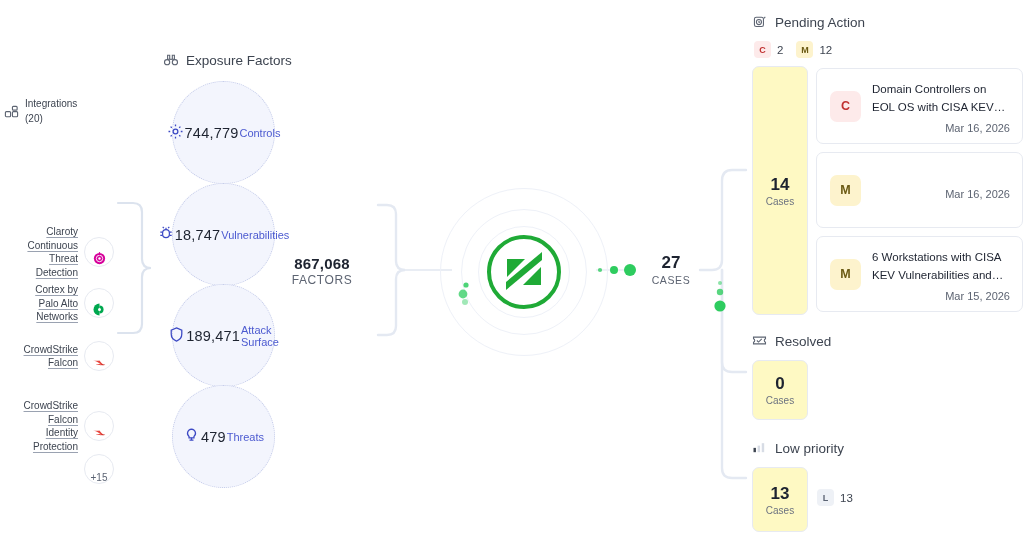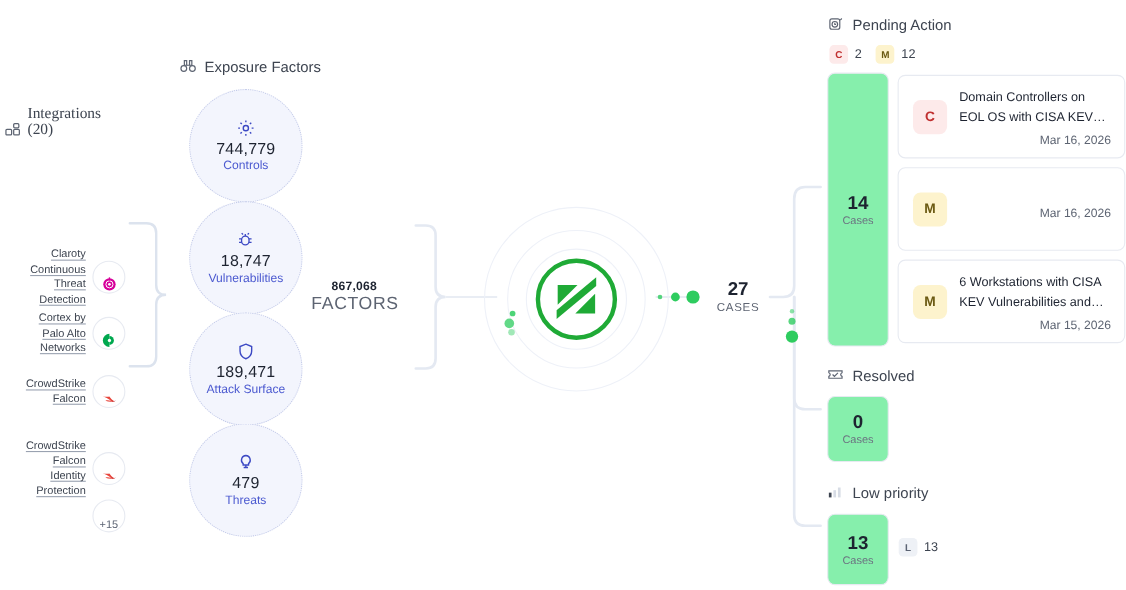--- a/index.html
+++ b/index.html
@@ -15,22 +15,22 @@
   .abs { position: absolute; }
   .sec-head {
     display: flex; align-items: center; gap: 7px;
     font-size: 13.5px; color: #3d4450; font-weight: 400;
   }
   .sec-head .ico { width: 16px; height: 16px; display: block; flex: 0 0 16px; }
 
   
   #integrations { left: 4px; top: 96px; width: 110px; }
   .int-title {
-    display: flex; align-items: flex-end; gap: 6px;
-    font-size: 14px; color: #3d4450; line-height: 15px; font-family: Liberation Serif, serif;
+    display: flex; align-items: center; gap: 6px;
+    font-size: 10px; color: #3d4450; line-height: 15px;
   }
   .int-title .ico { width: 15px; height: 15px; margin-top: 2px; flex: 0 0 15px; }
   .int-list { position: relative; margin-top: 12px; }
   .int-row {
     position: absolute; left: 0; width: 110px;
     display: flex; align-items: center; justify-content: flex-end; gap: 6px;
   }
   .int-name {
     font-size: 10px; line-height: 13.5px; color: #3d4450;
     text-align: right; text-decoration: underline;
@@ -47,45 +47,45 @@
     font-size: 10px; color: #5b6373; font-weight: 400;
   }
 
   
   #exposure-head { left: 163px; top: 52px; }
   .factor-bubble {
     position: absolute; left: 172px;
     width: 103px; height: 103px; border-radius: 50%;
     background: #f3f5fd;
     border: 1.4px dotted #c4cbe9;
-    display: flex; flex-direction: column;
+    display: flex; flex-direction: row;
     align-items: center; justify-content: center; gap: 1px;
   }
   .factor-bubble .f-ico { width: 17px; height: 17px; margin-bottom: 2px; }
   .factor-bubble .f-num { font-size: 14.5px; color: #1d2330; font-weight: 400; letter-spacing: .2px; }
   .factor-bubble .f-lbl { font-size: 11px; color: #4c5ad0; }
 
   
   #factors-total { left: 283px; top: 255px; width: 78px; text-align: center; }
-  #factors-total .big { font-size: 11px; color: #1d2330; font-weight: 700; letter-spacing: .2px; }
-  #factors-total .cap { font-size: 16px; color: #5d6472; letter-spacing: .6px; margin-top: 1px; }
+  #factors-total .big { font-size: 15px; color: #1d2330; font-weight: 700; letter-spacing: .2px; }
+  #factors-total .cap { font-size: 12px; color: #5d6472; letter-spacing: .6px; margin-top: 1px; }
   #cases-total { left: 640px; top: 253px; width: 62px; text-align: center; }
   #cases-total .big { font-size: 17px; color: #1d2330; font-weight: 700; }
   #cases-total .cap { font-size: 10.5px; color: #5d6472; letter-spacing: .6px; margin-top: 1px; }
 
   
   #radar { left: 440px; top: 188px; width: 168px; height: 168px; }
   .ring { position: absolute; border-radius: 50%; border: 1px solid #eef1f8; }
   #logo-circle {
     position: absolute; left: 44px; top: 44px; width: 80px; height: 80px;
   }
 
   
   .count-box {
-    position: absolute; background: #86efac;
+    position: absolute; background: #fef9c3;
     border: 1px solid #e7eaf1; border-radius: 7px;
     display: flex; flex-direction: column;
     align-items: center; justify-content: center;
   }
   .count-box .cnum { font-size: 17px; color: #1d2330; font-weight: 700; }
   .count-box .clbl { font-size: 10px; color: #6b7280; margin-top: 1px; }
 
   .case-card {
     position: absolute; left: 816px; width: 207px; height: 76px;
     background: #fff; border: 1px solid #e7eaf1; border-radius: 7px;

